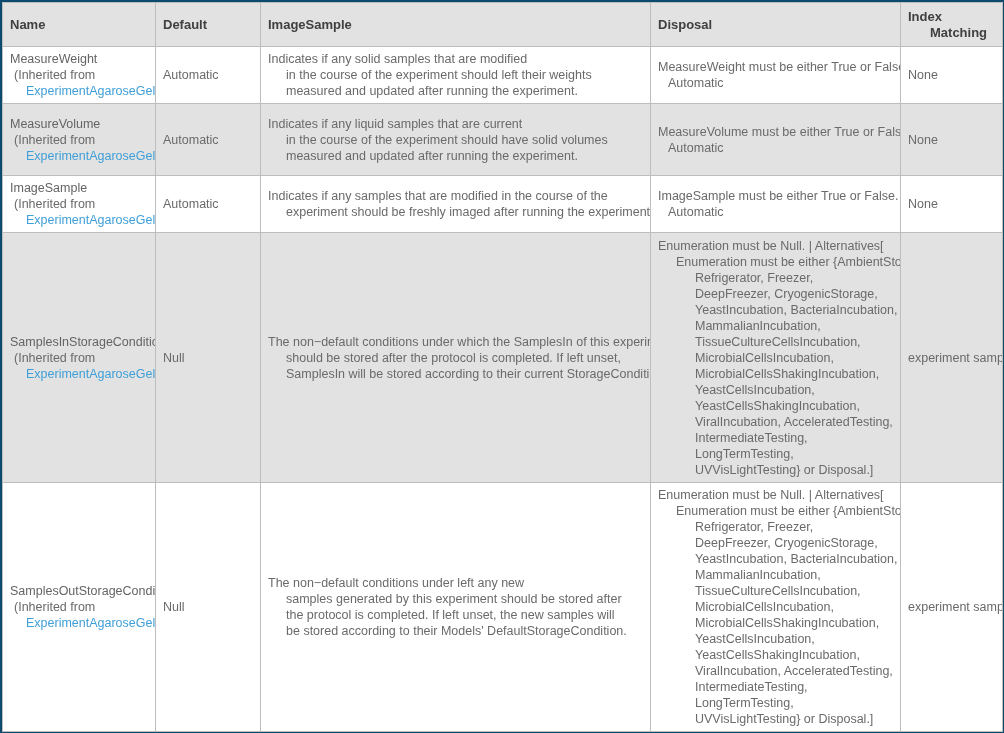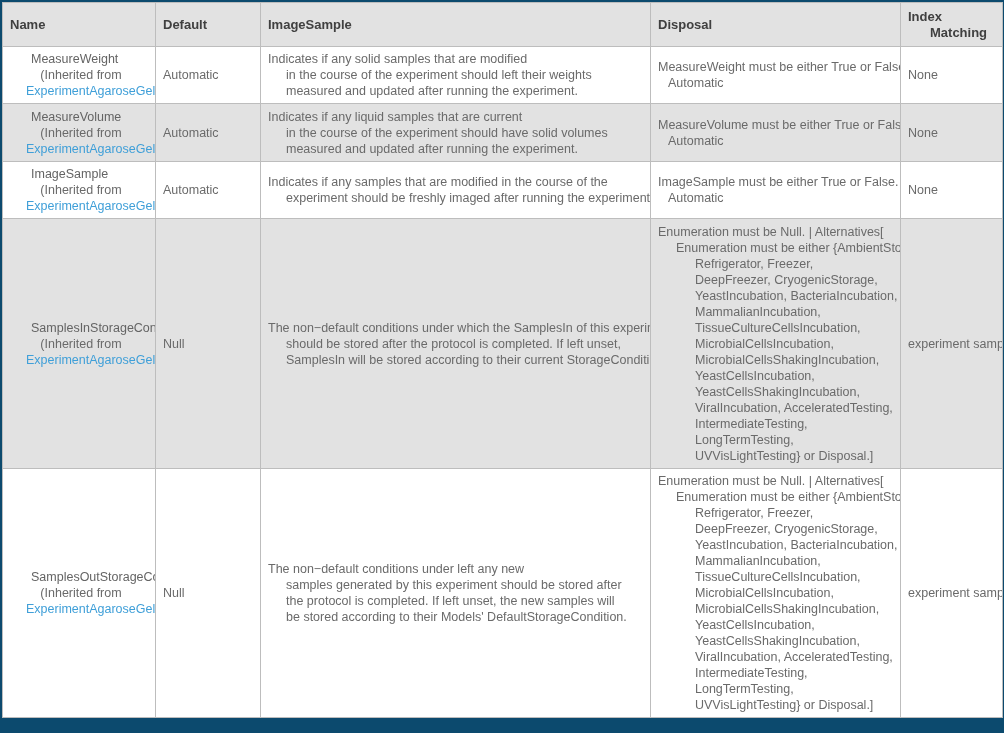--- a/index.html
+++ b/index.html
@@ -40,39 +40,39 @@
     font-size: 13px;
     font-weight: bold;
     text-align: left;
     line-height: 16px;
   }
   .hdr-indent { padding-left: 22px; }
 
   tr.row       { background: #ffffff; }
   tr.row.shaded{ background: #e2e2e2; }
   tr.r0 { height: 57px; }
-  tr.r1 { height: 58px; }
+  tr.r1 { height: 72px; }
   tr.r2 { height: 52px; }
   tr.r3 { height: 250px; }
   tr.r4 { height: 248px; }
 
   .cell-text {
     color: #6a6a6a;
     font-size: 12.5px;
     line-height: 16px;
   }
   td .line { white-space: nowrap; }
   .i0 { padding-left: 0; }
   .i1 { padding-left: 10px; }
   .i2 { padding-left: 18px; }
   .i3 { padding-left: 37px; }
 
   td.name-cell .line { white-space: nowrap; }
-  td.name-cell .name-line      { color: #646464; margin-left: 21px; }
-  td.name-cell .inherited-line { color: #6a6a6a; padding-left: 4px; text-align: center; }
+  td.name-cell .name-line      { color: #646464; }
+  td.name-cell .inherited-line { color: #6a6a6a; padding-left: 4px; }
   td.name-cell .link-line      { padding-left: 16px; }
   a.doc-link {
     color: #3f9fd8;
     text-decoration: none;
     cursor: pointer;
   }
 </style>
 </head>
 <body>
 

